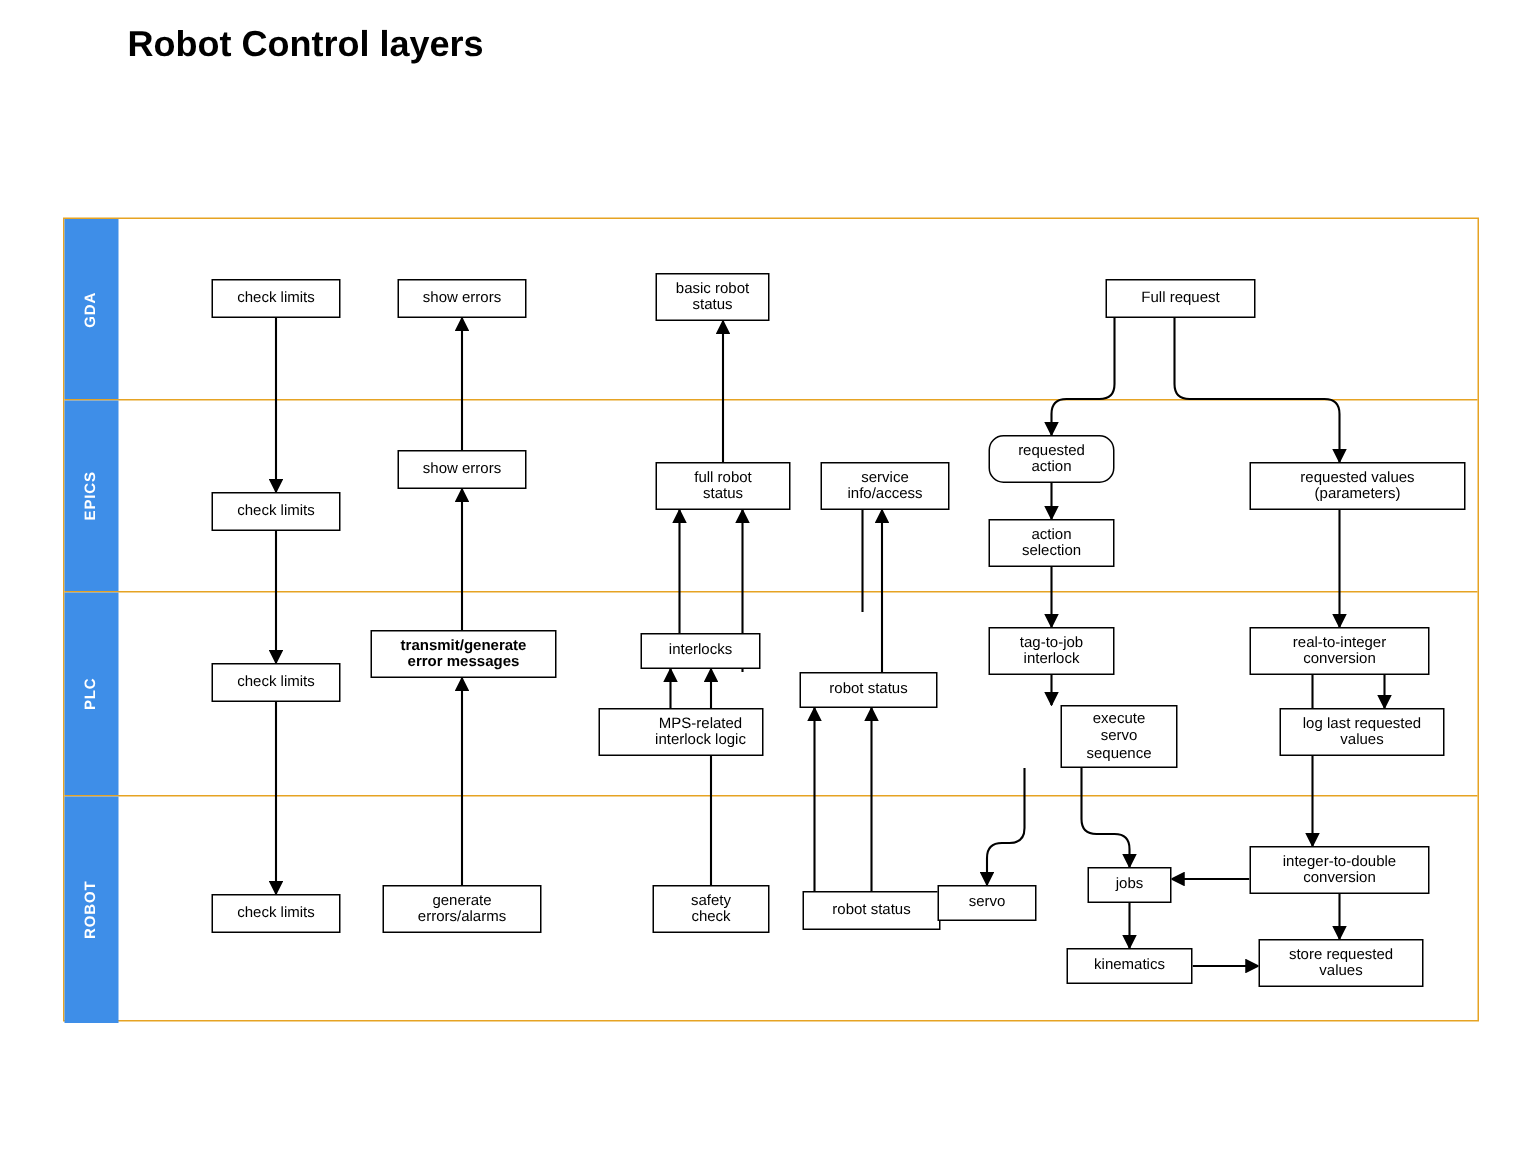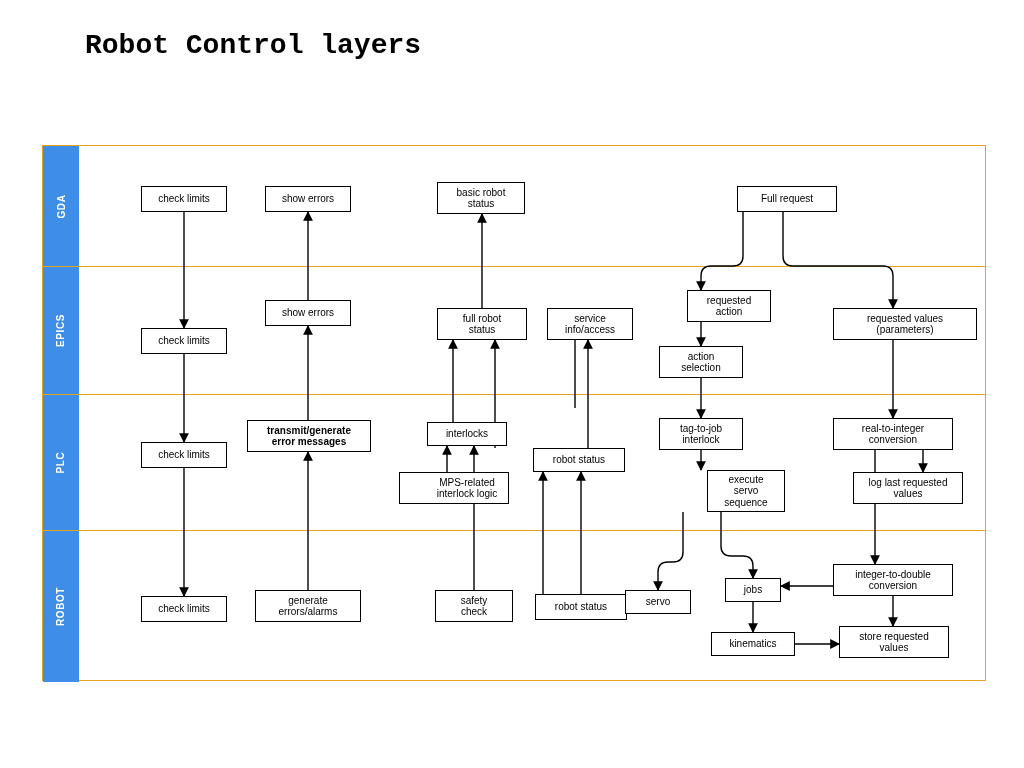--- a/index.html
+++ b/index.html
@@ -6,25 +6,24 @@
     margin: 0;
     padding: 0;
     width: 1024px;
     height: 768px;
     font-family: Arial, Helvetica, sans-serif;
     background: #fff;
   }
   .title {
     position: absolute;
     left: 85px;
-    top: 30px;
-    font-size: 28px;
+    top: 16px;
+    font-size: 24px;
     font-weight: bold;
     color: #000;
-    font-family: Liberation Mono, monospace;
   }
   .diagram {
     position: absolute;
     left: 42px;
     top: 145px;
     width: 944px;
     height: 536px;
     border: 1px solid #e6a323;
     box-sizing: border-box;
   }
@@ -166,30 +165,30 @@
 
       <path d="M850 450 V480" marker-end="url(#ah)"></path>
 
       <path d="M790 440 H738" marker-end="url(#ah)"></path>
     </g>
   </svg>
 
   <div id="boxes-layer">
       <div class="box" style="left: 98px; top: 40px; width: 86px; height: 26px;">check limits</div>
       <div class="box" style="left: 222px; top: 40px; width: 86px; height: 26px;">show errors</div>
-      <div class="box" style="left: 394px; top: 36px; width: 88px; height: 32px;">basic robot
+      <div class="box" style="left: 394px; top: 36px; width: 76px; height: 32px;">basic robot
 status</div>
       <div class="box" style="left: 670px; top: 40px; width: 100px; height: 26px; margin-left: 24px;">Full request</div>
       <div class="box" style="left: 98px; top: 182px; width: 86px; height: 26px;">check limits</div>
       <div class="box" style="left: 222px; top: 154px; width: 86px; height: 26px;">show errors</div>
       <div class="box" style="left: 394px; top: 162px; width: 90px; height: 32px;">full robot
 status</div>
       <div class="box" style="left: 504px; top: 162px; width: 86px; height: 32px;">service
 info/access</div>
-      <div class="box" style="left: 644px; top: 144px; width: 84px; height: 32px;">requested
+      <div class="box" style="left: 616px; top: 144px; width: 84px; height: 32px; border-radius: 10px;">requested
 action</div>
       <div class="box" style="left: 616px; top: 200px; width: 84px; height: 32px;">action
 selection</div>
       <div class="box" style="left: 790px; top: 162px; width: 144px; height: 32px;">requested values
 (parameters)</div>
       <div class="box" style="left: 98px; top: 296px; width: 86px; height: 26px;">check limits</div>
       <div class="box" style="left: 204px; top: 274px; width: 124px; height: 32px; font-weight: bold;">transmit/generate
 error messages</div>
       <div class="box" style="left: 384px; top: 276px; width: 80px; height: 24px;">interlocks</div>
       <div class="box" style="left: 356px; top: 326px; width: 110px; height: 32px; padding-left: 32px;">MPS-related

